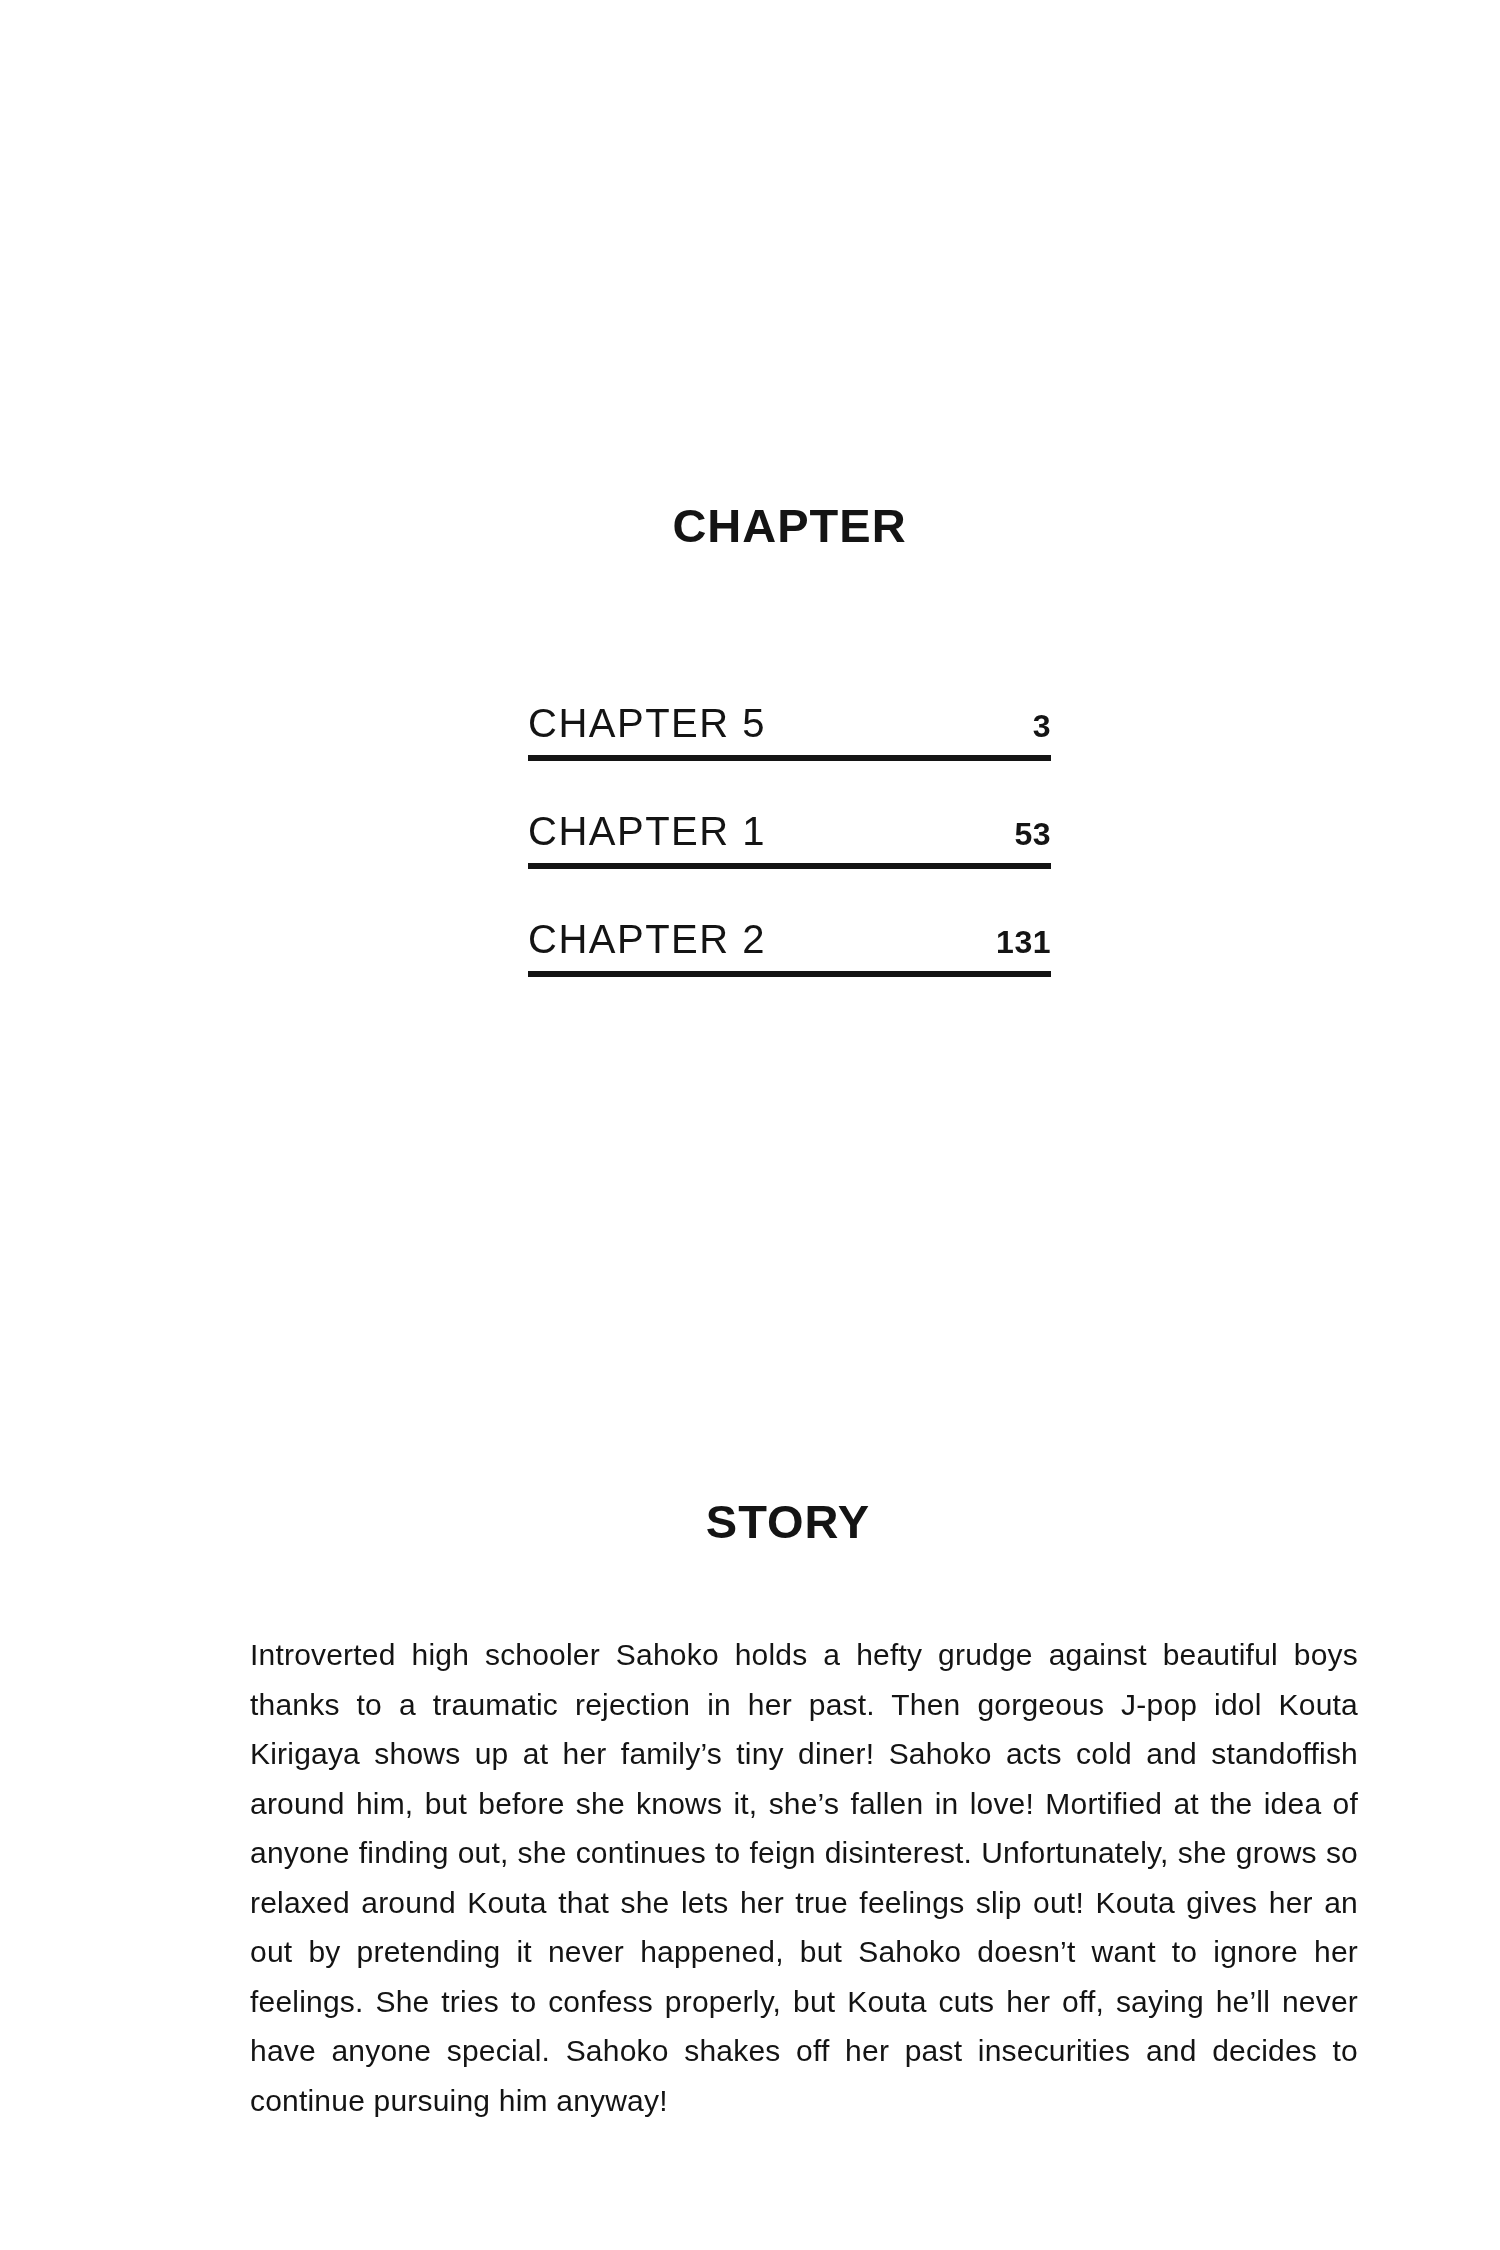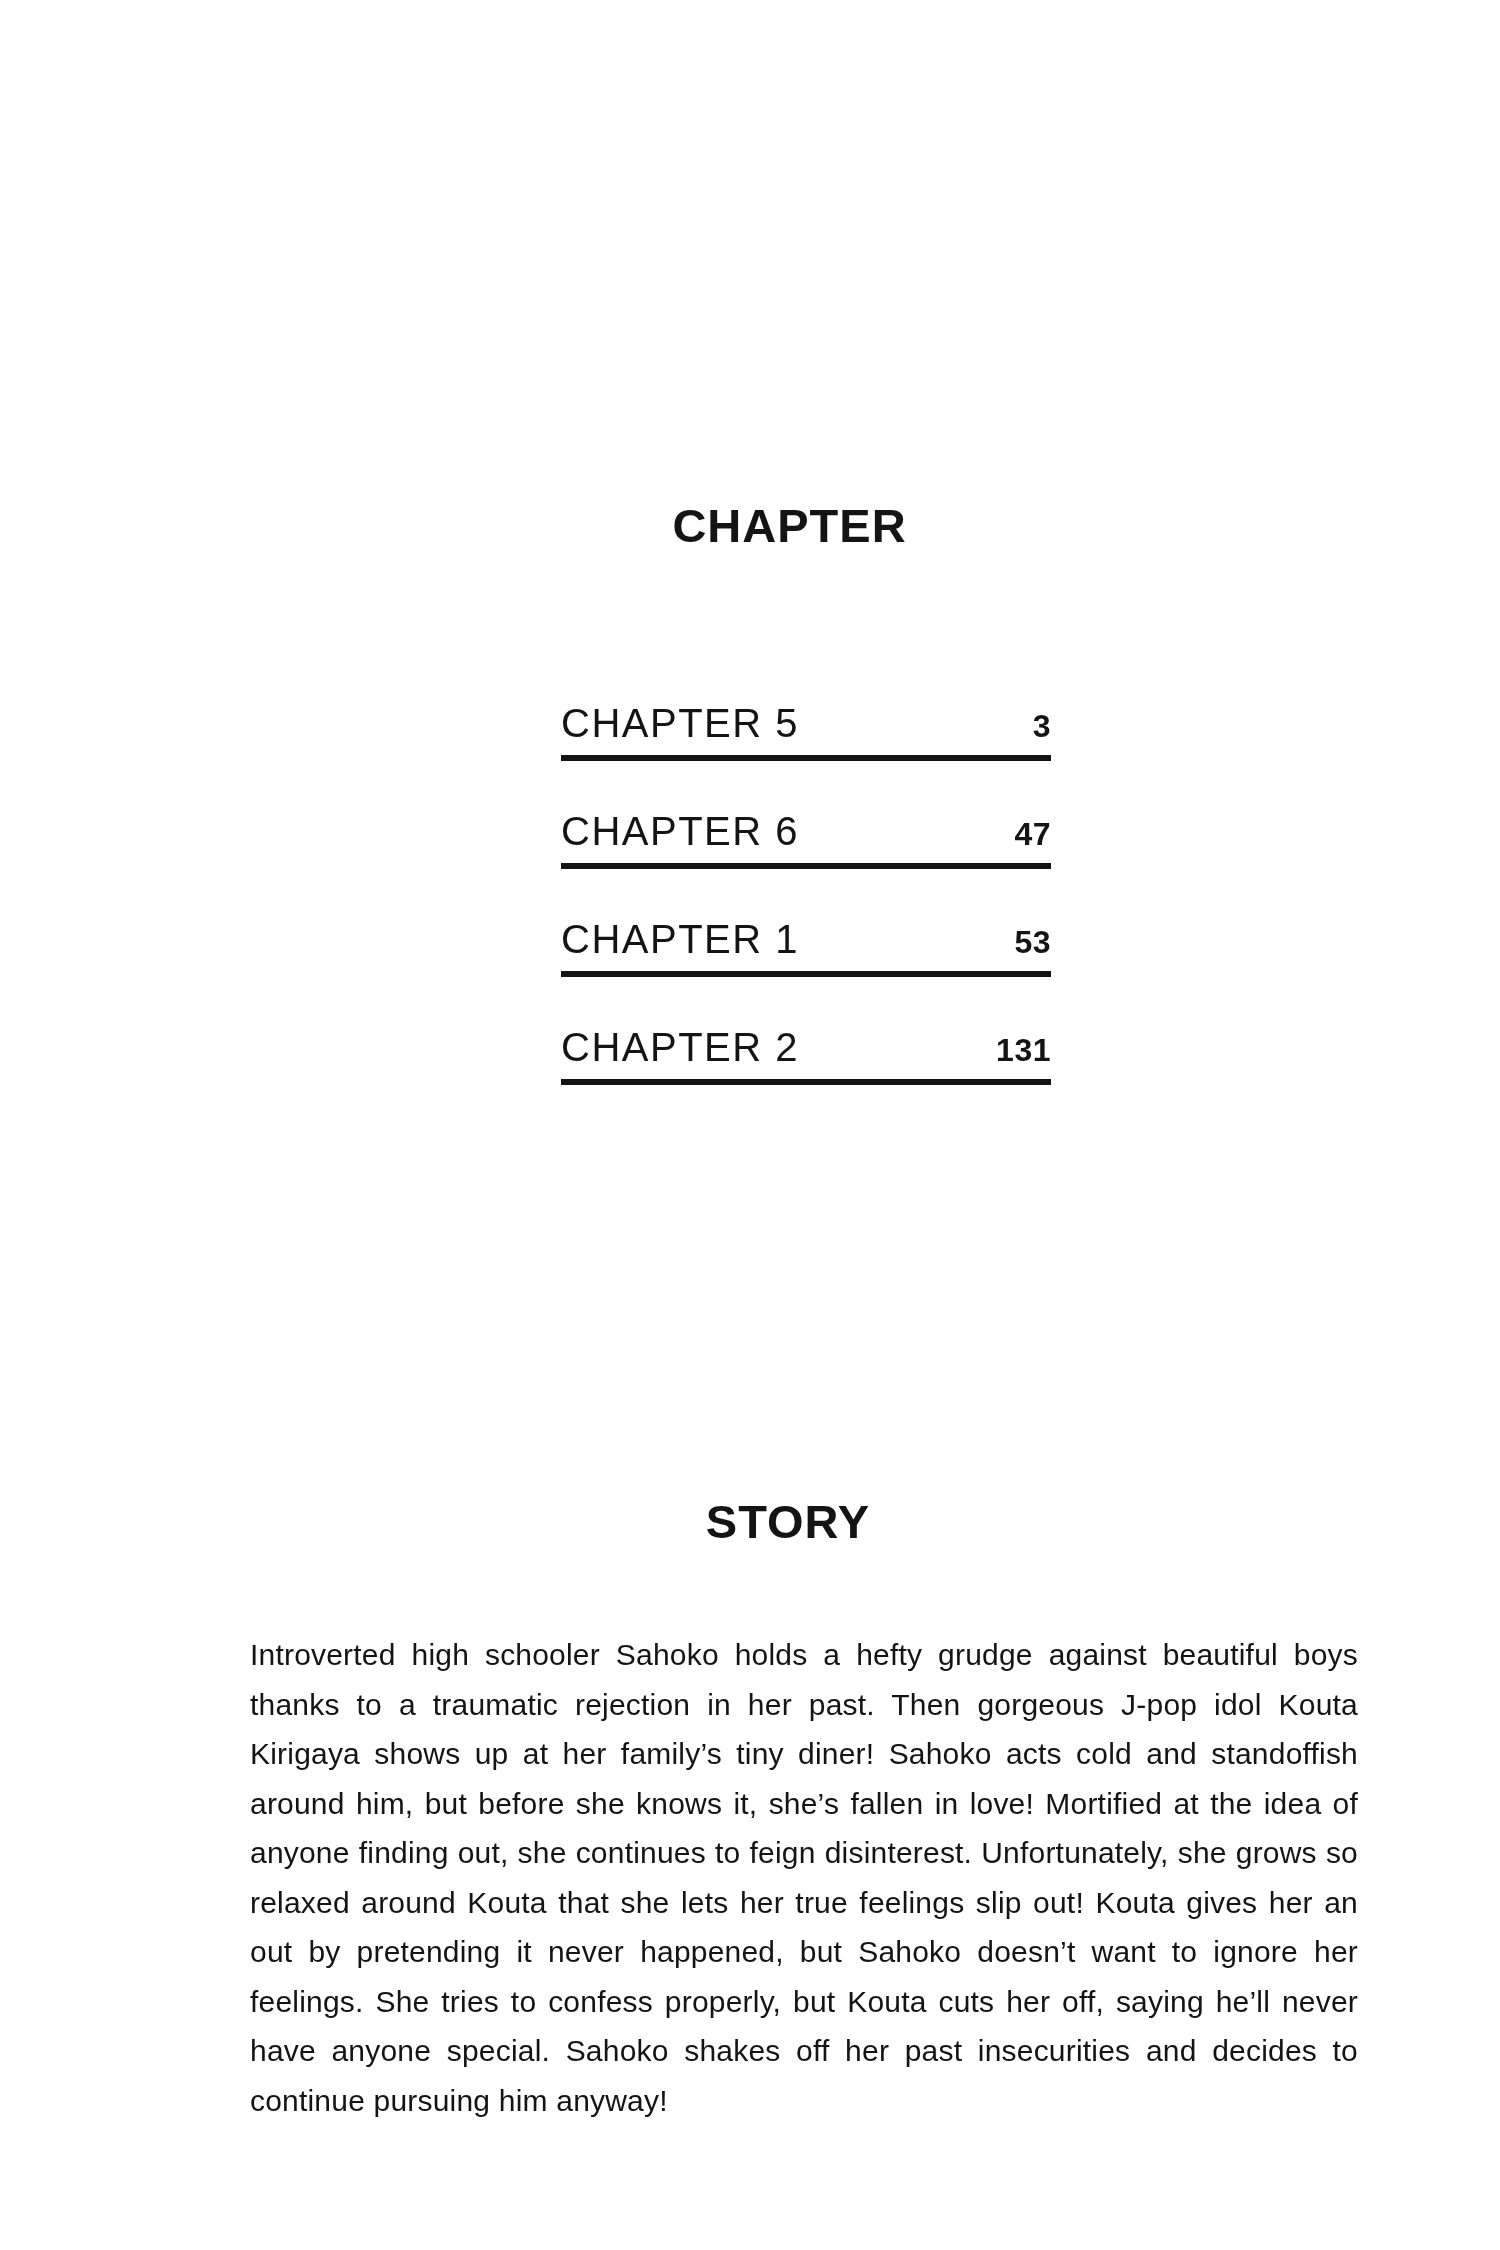--- a/index.html
+++ b/index.html
@@ -38,21 +38,20 @@
     width: 523px;
   }
 
   .toc-row {
     display: flex;
     justify-content: space-between;
     align-items: baseline;
     border-bottom: 6px solid #141414;
     padding-bottom: 4px;
     margin-bottom: 45px;
-    margin-left: 33px;
   }
 
   .toc-label {
     font-size: 40px;
     font-weight: 400;
     letter-spacing: 1.5px;
     line-height: 50px;
     white-space: nowrap;
   }
 
@@ -96,24 +95,20 @@
 <div class="page">
 
   <h1 class="contents-title">CHAPTER</h1>
 
   <div class="toc">
       <div class="toc-row">
         <span class="toc-label">CHAPTER 5</span>
         <span class="toc-page">3</span>
       </div>
       <div class="toc-row">
-        <span class="toc-label">CHAPTER 6</span>
-        <span class="toc-page">47</span>
-      </div>
-      <div class="toc-row">
         <span class="toc-label">CHAPTER 1</span>
         <span class="toc-page">53</span>
       </div>
       <div class="toc-row">
         <span class="toc-label">CHAPTER 2</span>
         <span class="toc-page">131</span>
       </div>
     </div>
 
   <h2 class="story-title">STORY</h2>

